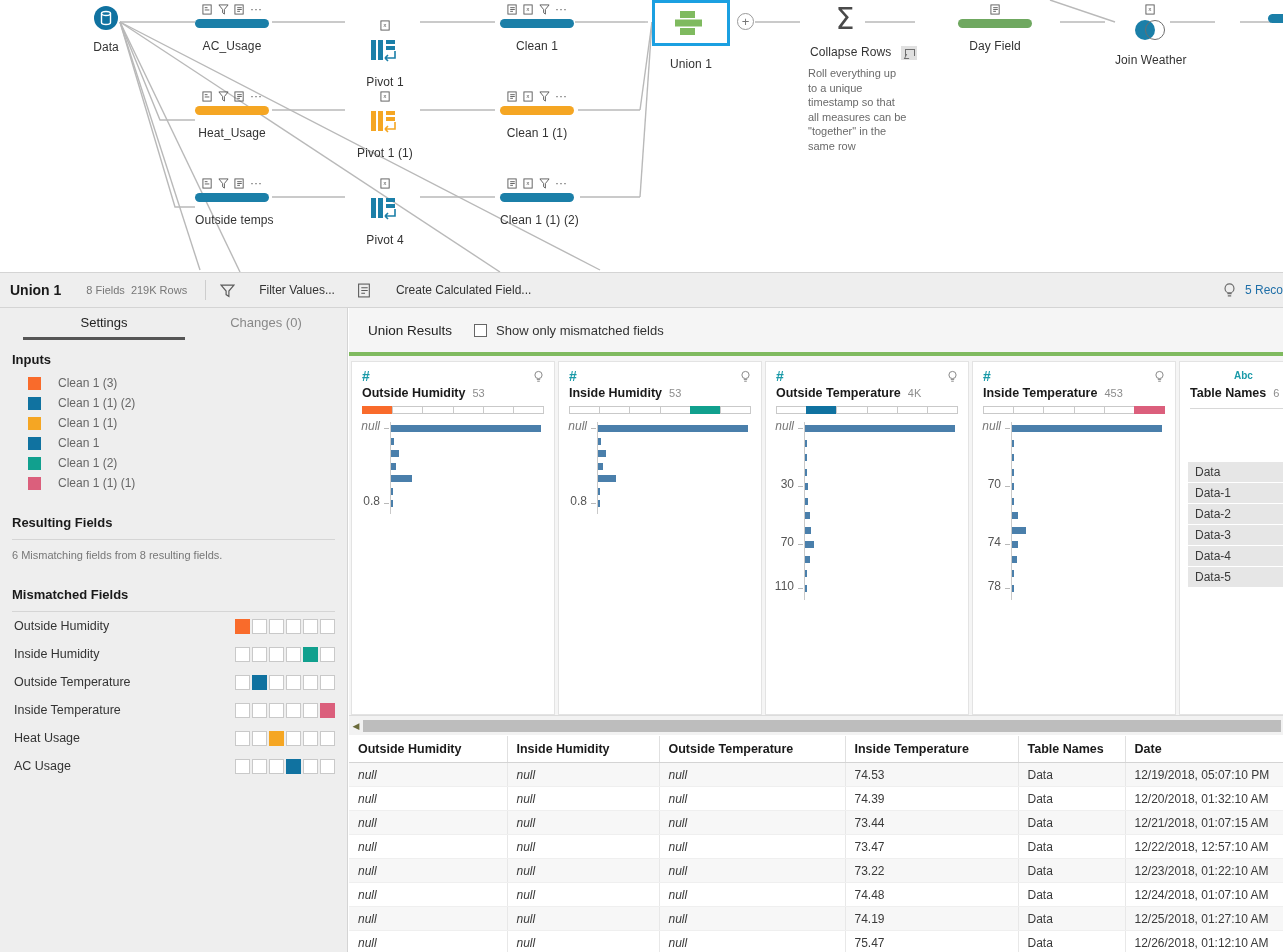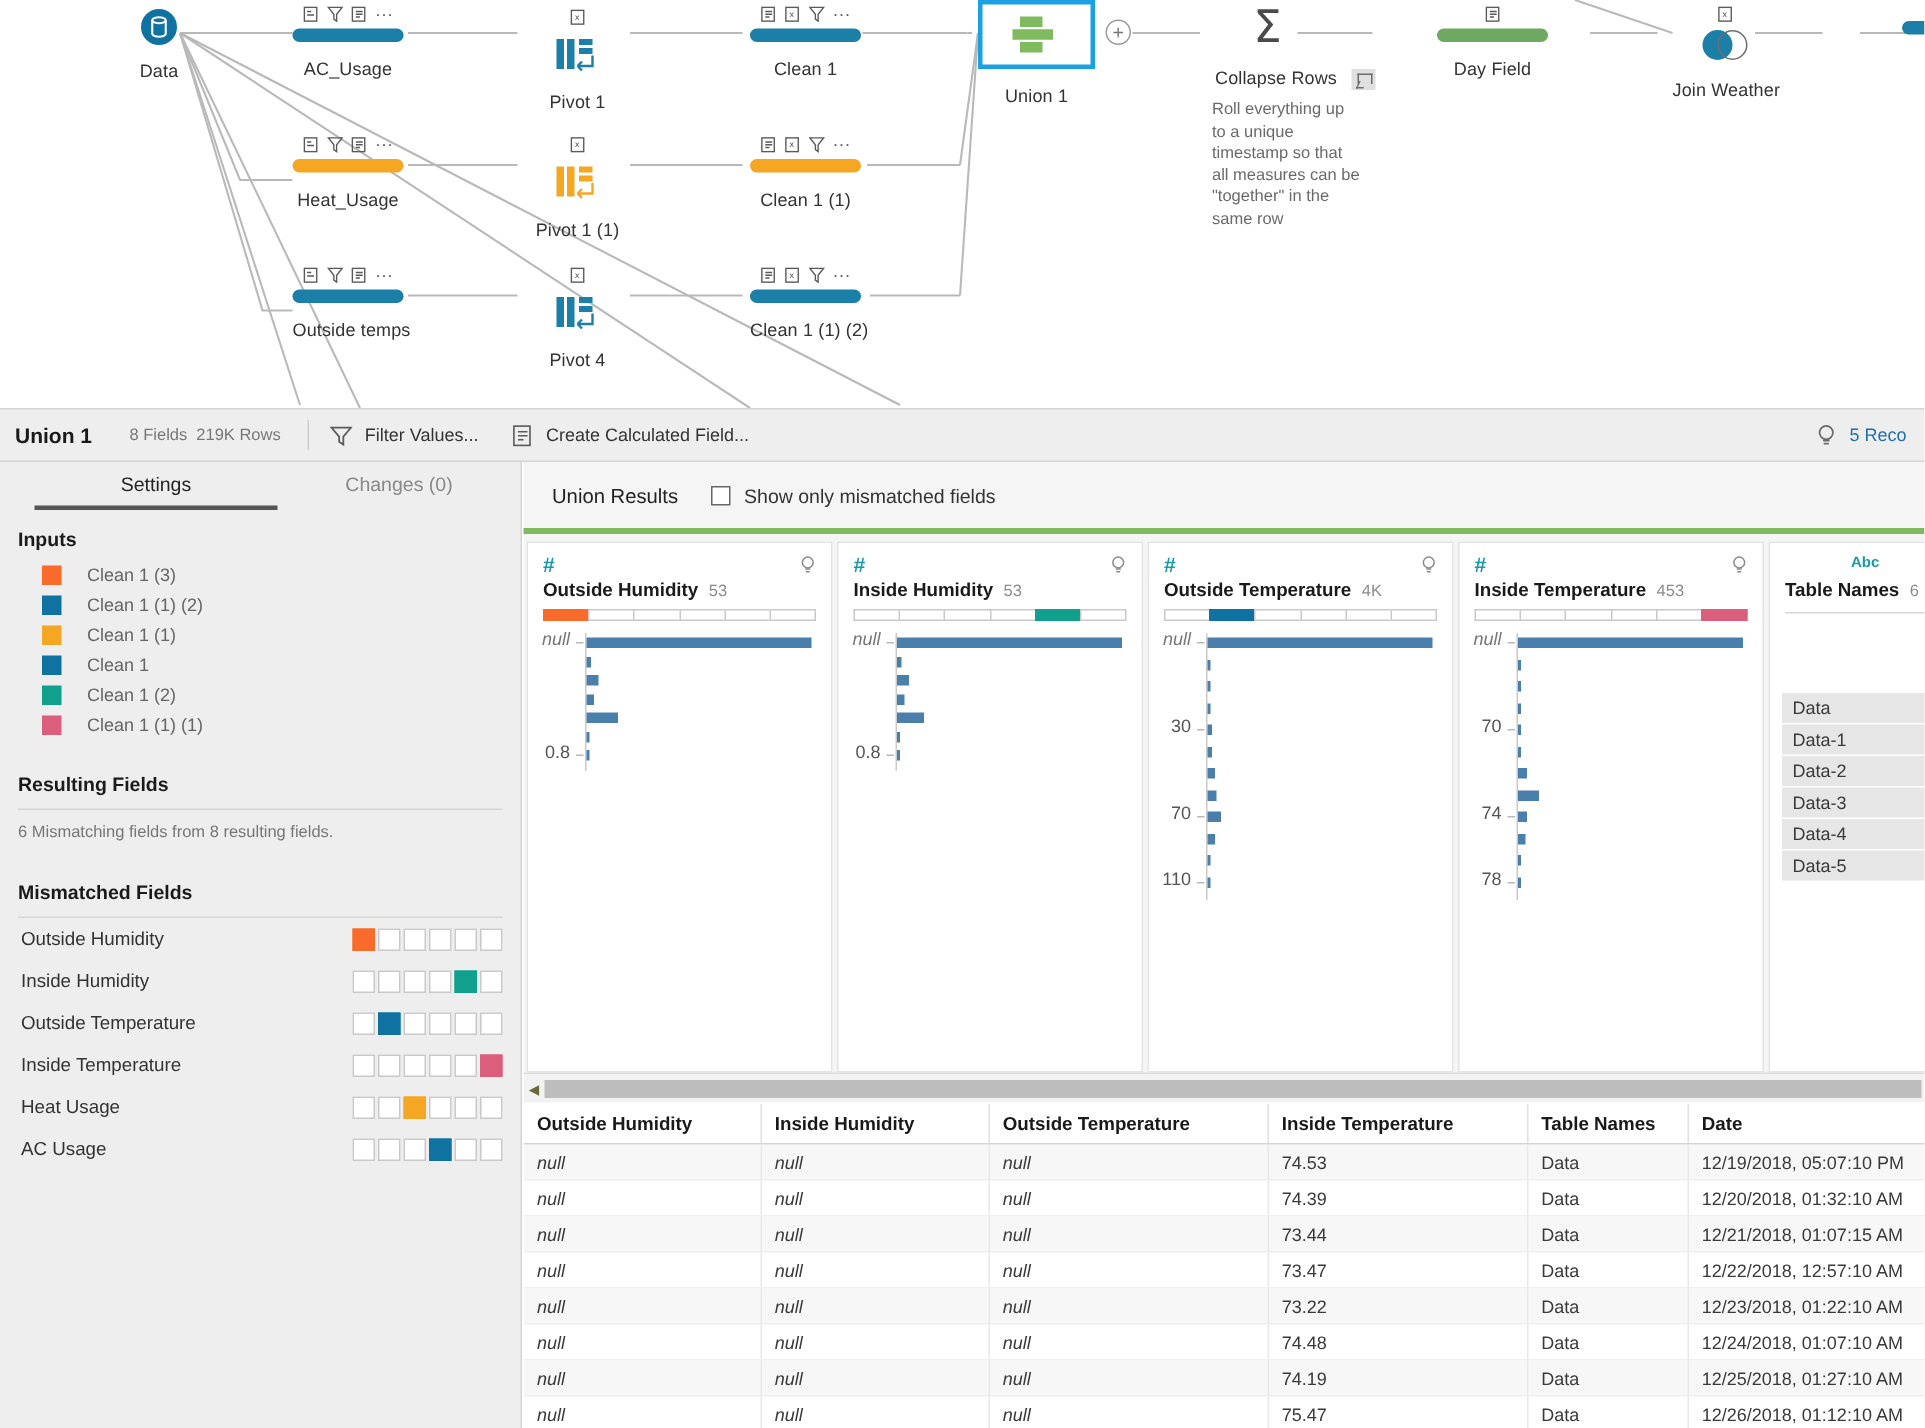--- a/index.html
+++ b/index.html
@@ -72,22 +72,22 @@
 
   
   .action-bar {
     position: absolute; left: 0; top: 272px; width: 1283px; height: 36px;
     background: #eeeeee; border-top: 1px solid #d4d4d4; border-bottom: 1px solid #d4d4d4;
     display: flex; align-items: center; padding-left: 10px;
   }
   .ab-title { font-size: 14px; font-weight: bold; color: #1a1a1a; }
   .ab-meta { font-size: 11px; color: #777; margin-left: 25px; }
   .ab-sep { width:1px; height:20px; background:#cdcdcd; margin: 0 14px 0 18px; }
-  .ab-btn { display:flex; align-items:center; gap:8px; font-size:12px; color:#333; margin-right: 22px; cursor: default;}
-  .ab-right { margin-left:auto; display:flex; align-items:center; gap:8px; padding-right: 12px; }
+  .ab-btn { display:flex; align-items:center; gap:24px; font-size:12px; color:#333; margin-right: 22px; cursor: default;}
+  .ab-right { margin-left:auto; display:flex; align-items:center; gap:8px; padding-right: 0px; }
   .ab-reco { color:#1f6fa8; font-size:12px; }
 
   
   .left-panel {
     position: absolute; left: 0; top: 308px; width: 348px; height: 644px;
     background: #eeeeee; border-right: 1px solid #d4d4d4;
   }
   .tabs { display: flex; height: 32px; }
   .tab {
     flex: 1; text-align: center; font-size: 13px; line-height: 30px; color: #888;
@@ -279,21 +279,21 @@
         <svg width="11" height="11" viewBox="0 0 12 12">
             <rect x="1" y="1" width="9" height="10" fill="none" stroke="#5a5a5a"></rect>
             <path d="M3.5,4 h5 M3.5,6 h5 M3.5,8 h3" stroke="#5a5a5a"></path>
           </svg>
         <span style="color:#5a5a5a; font-size:12px; line-height:8px;">···</span>
       </div>
       <div class="node-bar" style="background:#1b7fa8"></div>
       <div class="node-label">Outside temps</div>
     </div>
 
-    <div class="node" style="left:355px; top:4px; width:60px;">
+    <div class="node" style="left:355px; top:18px; width:60px;">
       <div class="node-icons">
         <svg width="11" height="11" viewBox="0 0 12 12">
             <rect x="1" y="1" width="9" height="10" fill="none" stroke="#5a5a5a"></rect>
             <text x="3.5" y="8" font-size="6" fill="#5a5a5a" font-family="DejaVu Sans">x</text>
           </svg>
       </div>
       <svg class="pivot-icon" viewBox="0 0 30 26">
         <rect x="1" y="2" width="5" height="20" fill="#1b7fa8"></rect>
         <rect x="8" y="2" width="5" height="20" fill="#1b7fa8"></rect>
         <rect x="16" y="2" width="9" height="4" fill="#1b7fa8"></rect>

